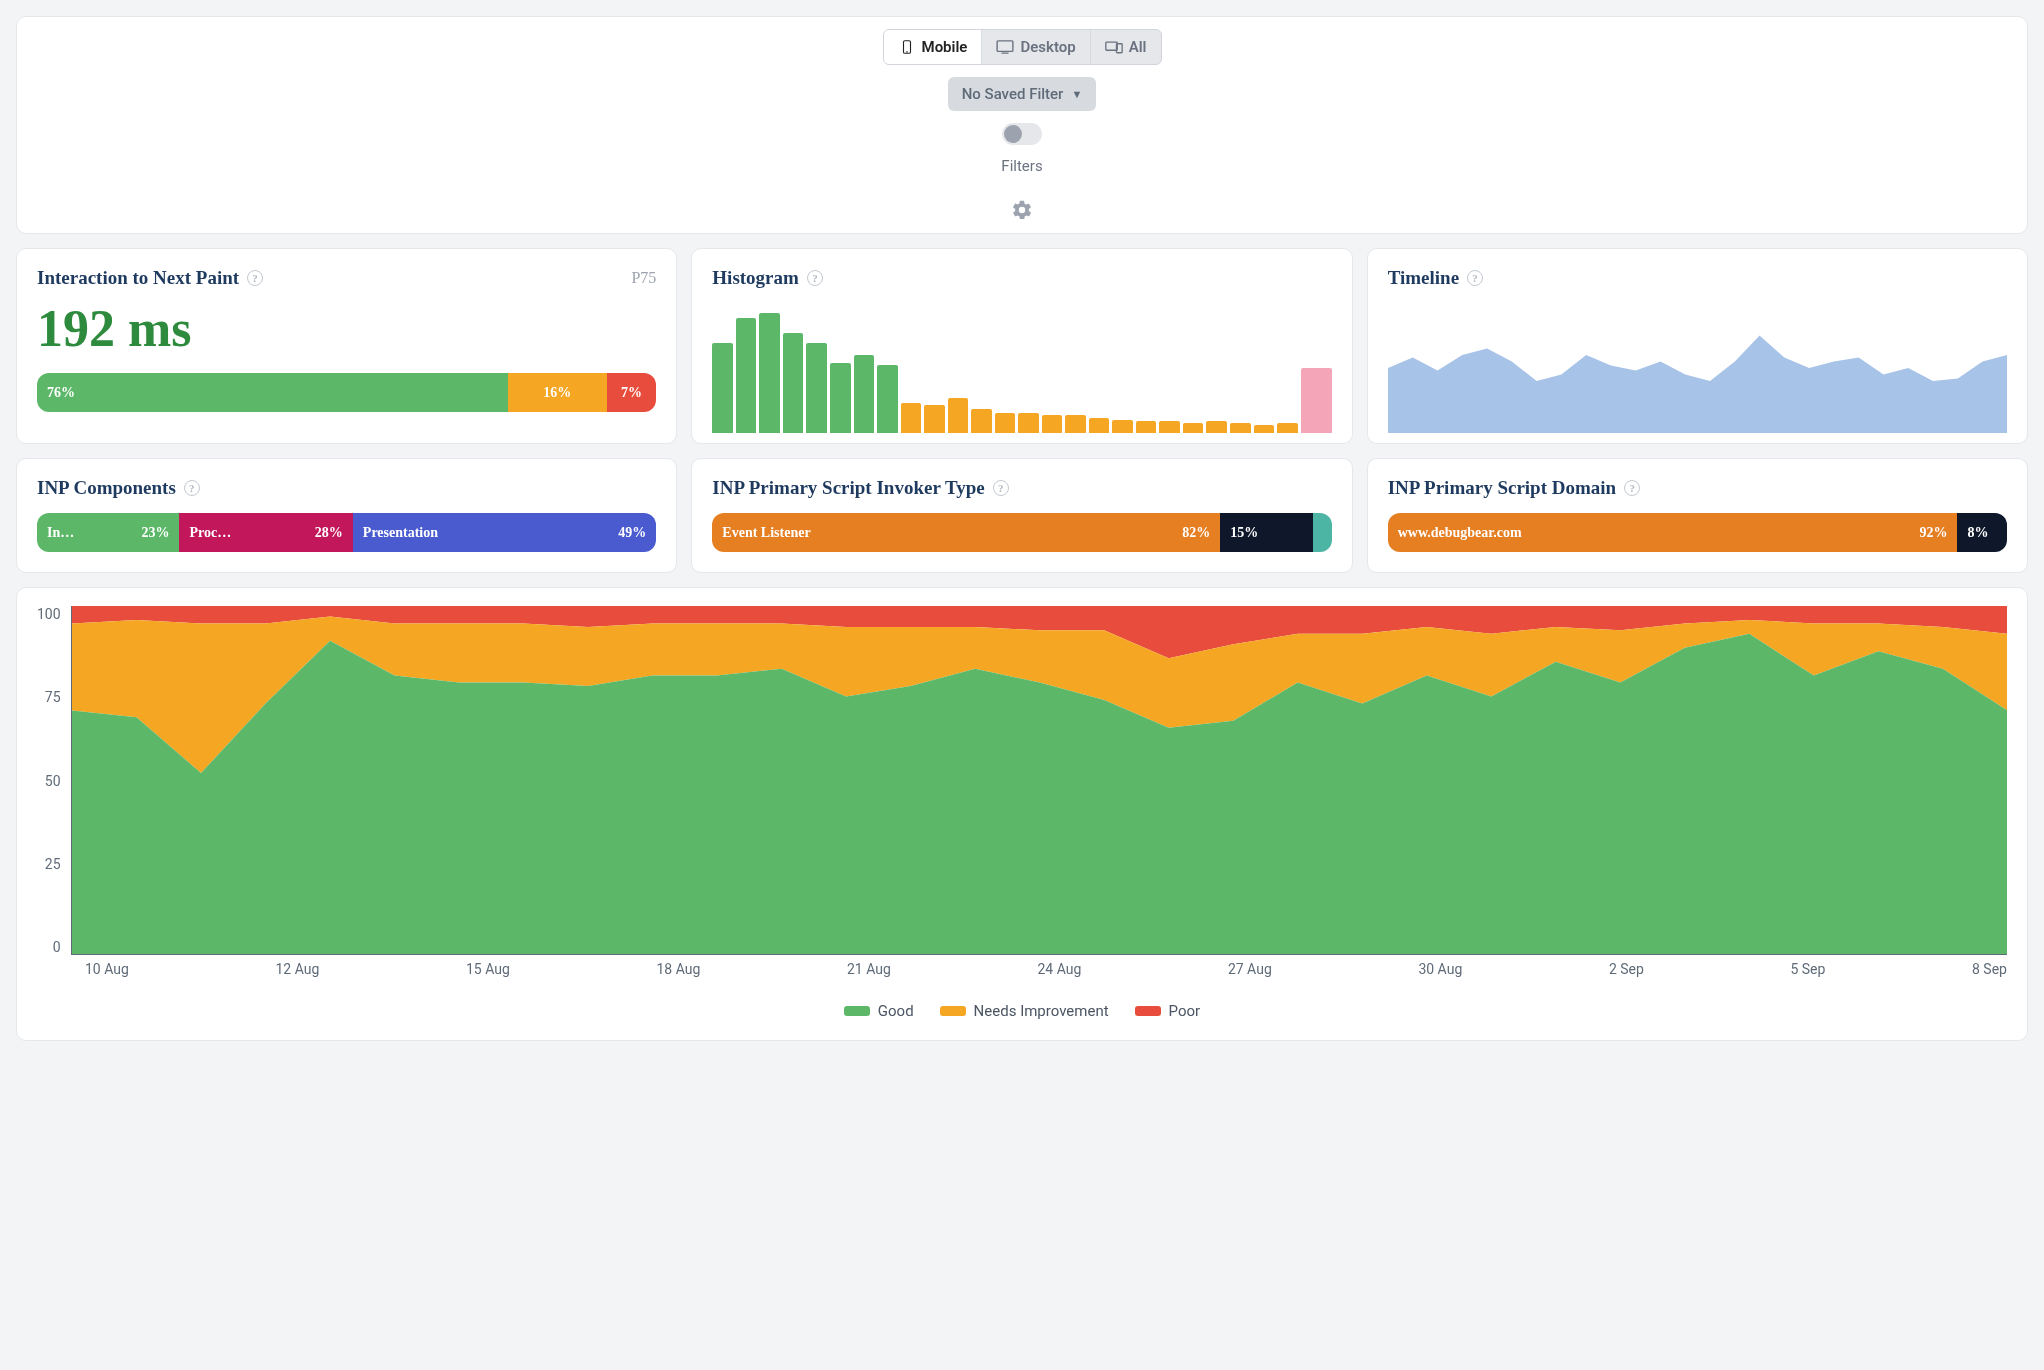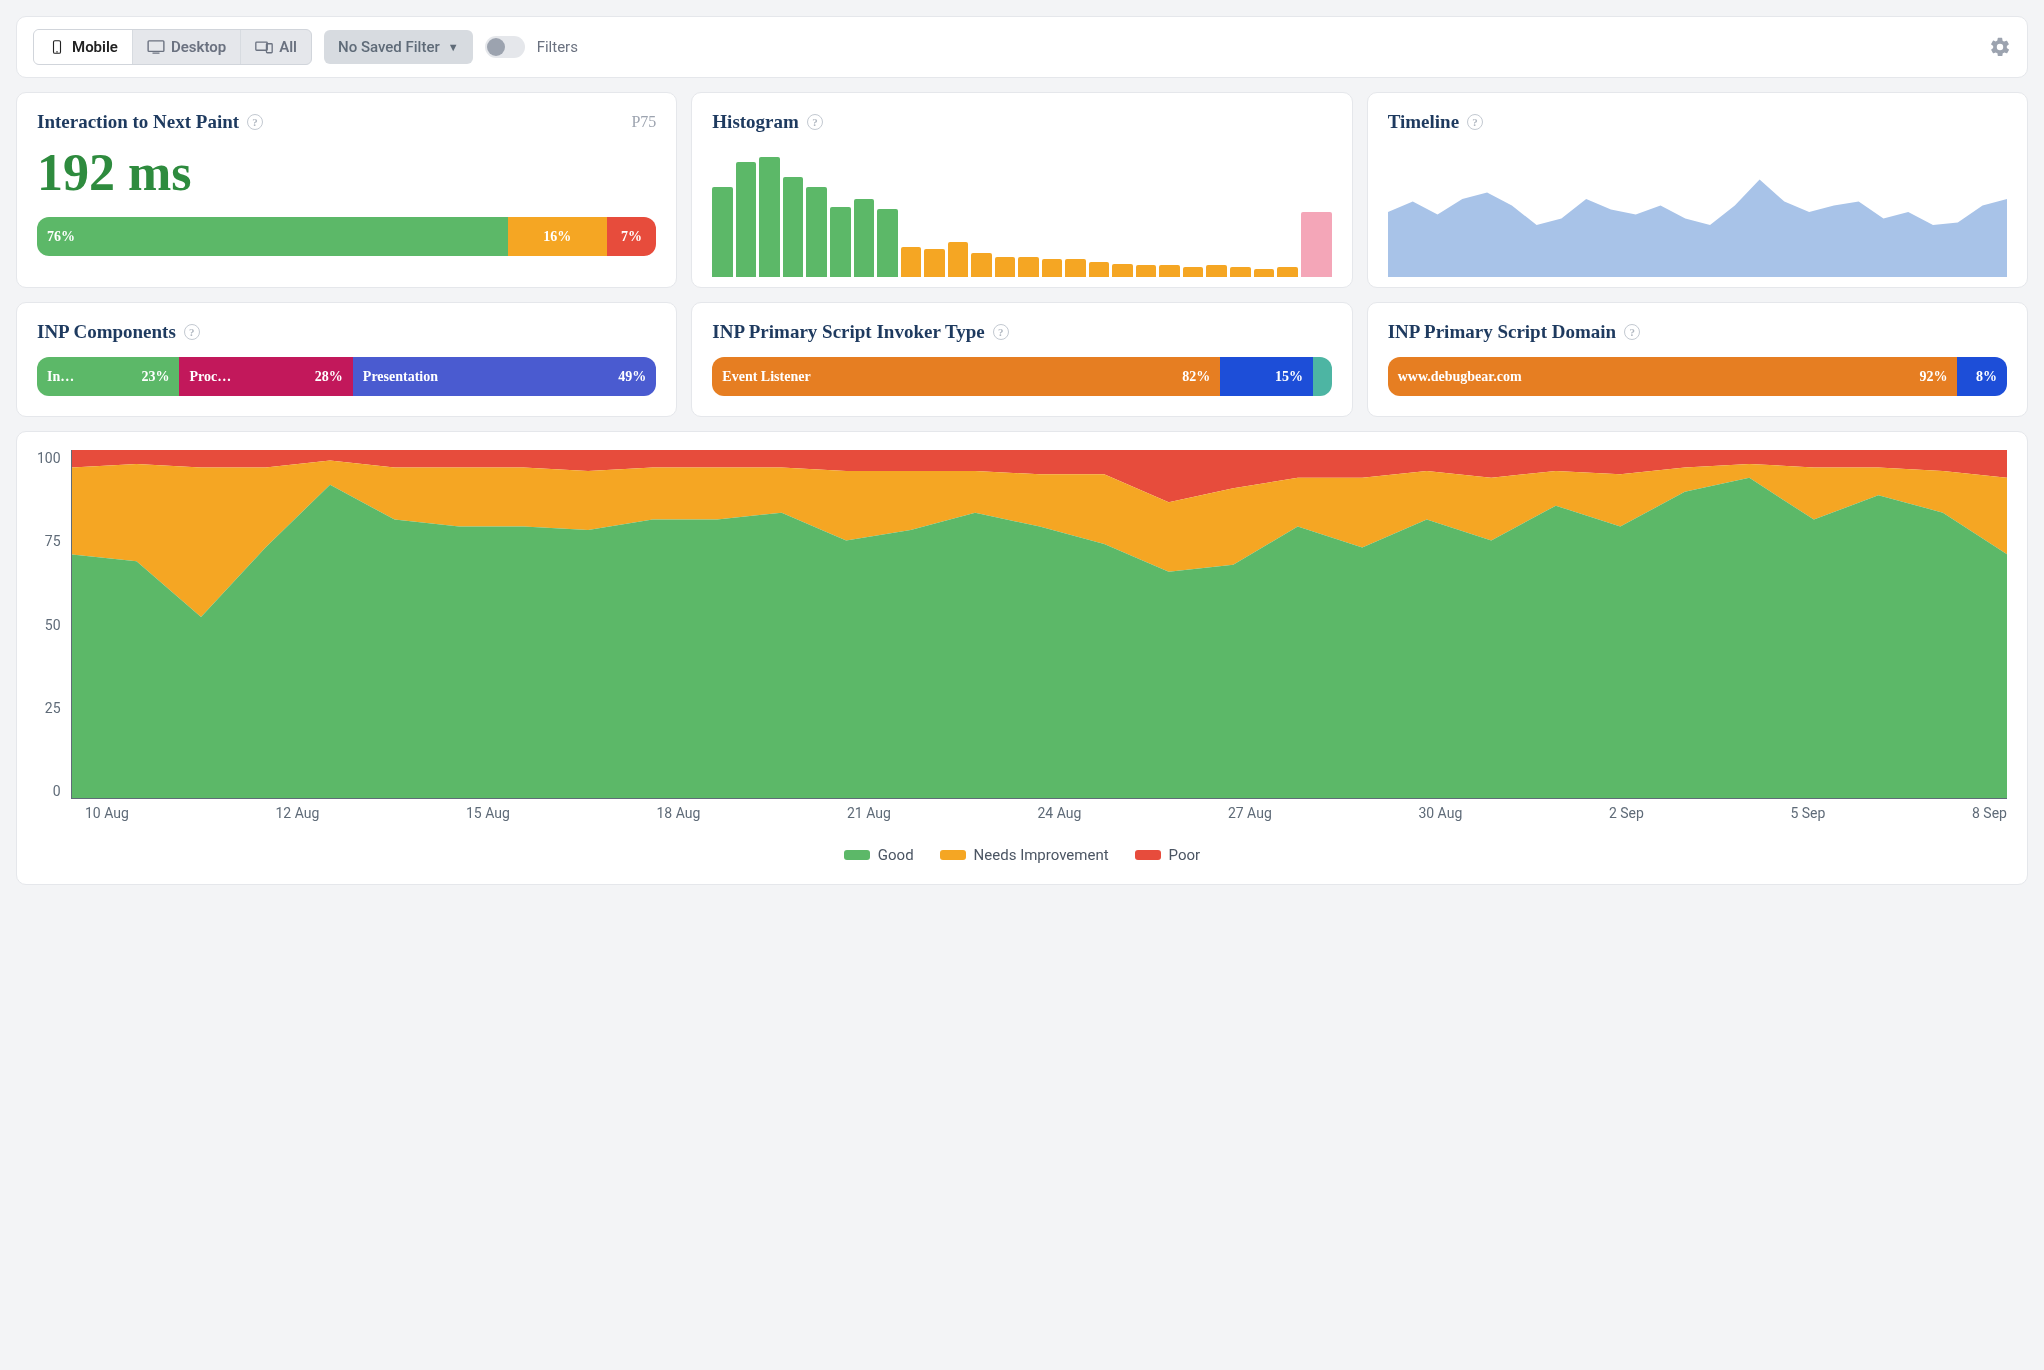--- a/index.html
+++ b/index.html
@@ -29,20 +29,21 @@
   }
   
   .toolbar{
     background:var(--card);
     border:1px solid var(--border);
     border-radius:10px;
     padding:12px 16px;
     display:flex;
     align-items:center;
     gap:12px;
+    flex-direction:column;
   }
   .seg-group{
     display:inline-flex;
     border:1px solid #d1d5db;
     border-radius:6px;
     overflow:hidden;
     background:#e5e7eb;
   }
   .seg{
     display:inline-flex;
@@ -116,21 +117,21 @@
   }
   .stackbar{
     display:flex;height:39px;width:100%;border-radius:12px;overflow:hidden;
     font-size:14px;font-weight:700;color:#fff;
   }
   .stackbar .seg-part{display:flex;align-items:center;padding:0 10px;white-space:nowrap;overflow:hidden;}
   .seg-part.green{background:var(--good);}
   .seg-part.yellow{background:var(--needs);}
   .seg-part.red{background:var(--poor);}
   .seg-part.orange{background:var(--orange);justify-content:space-between;}
-  .seg-part.green2{background:#1d4ed8;justify-content:flex-end;}
+  .seg-part.green2{background:#0f172a;justify-content:flex-start;}
   .seg-part.teal{background:#4db5a3;}
   .seg-part.greenL{background:var(--good);justify-content:space-between;}
   .seg-part.magenta{background:var(--magenta);justify-content:space-between;}
   .seg-part.indigo{background:var(--indigo);justify-content:space-between;}
   
   .histo{display:flex;align-items:flex-end;height:130px;gap:3px;margin-top:6px;}
   .histo .hb{flex:1;border-radius:2px 2px 0 0;}
   
   .tl-wrap{height:130px;margin-top:6px;}
   .tl-wrap svg{width:100%;height:100%;display:block;}

